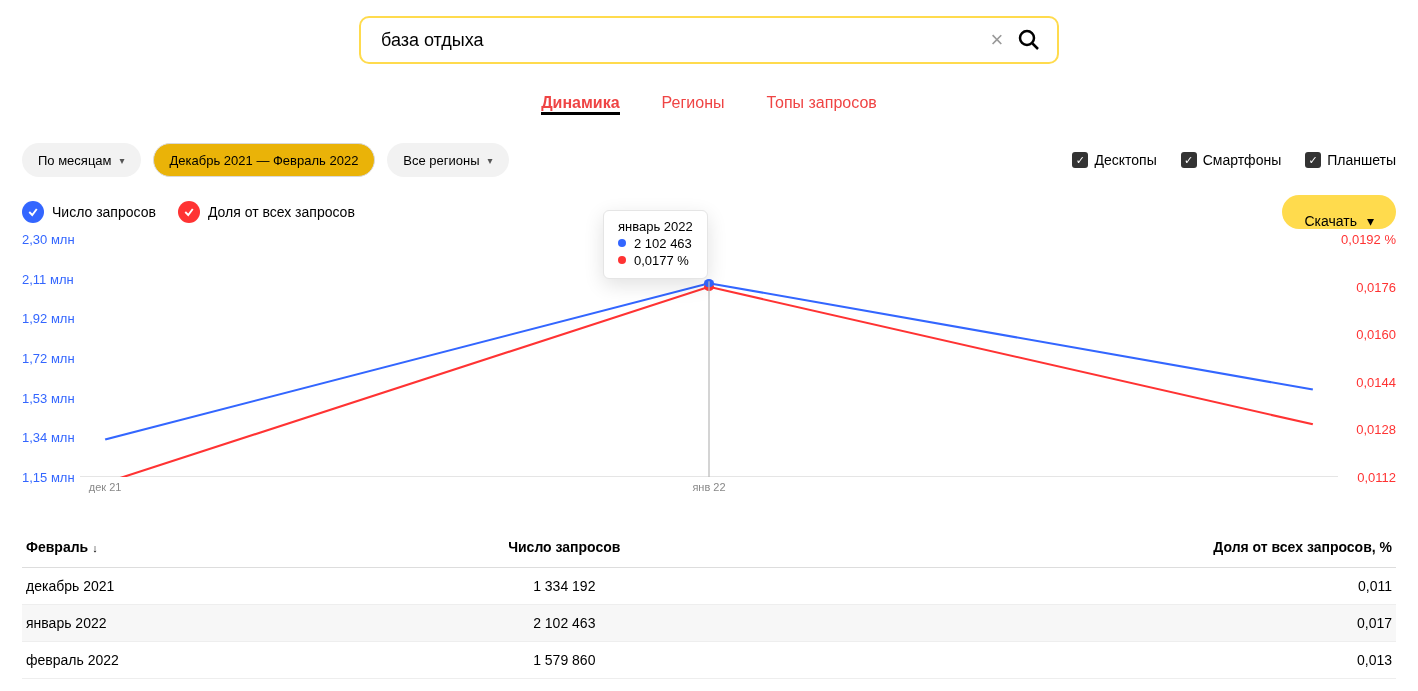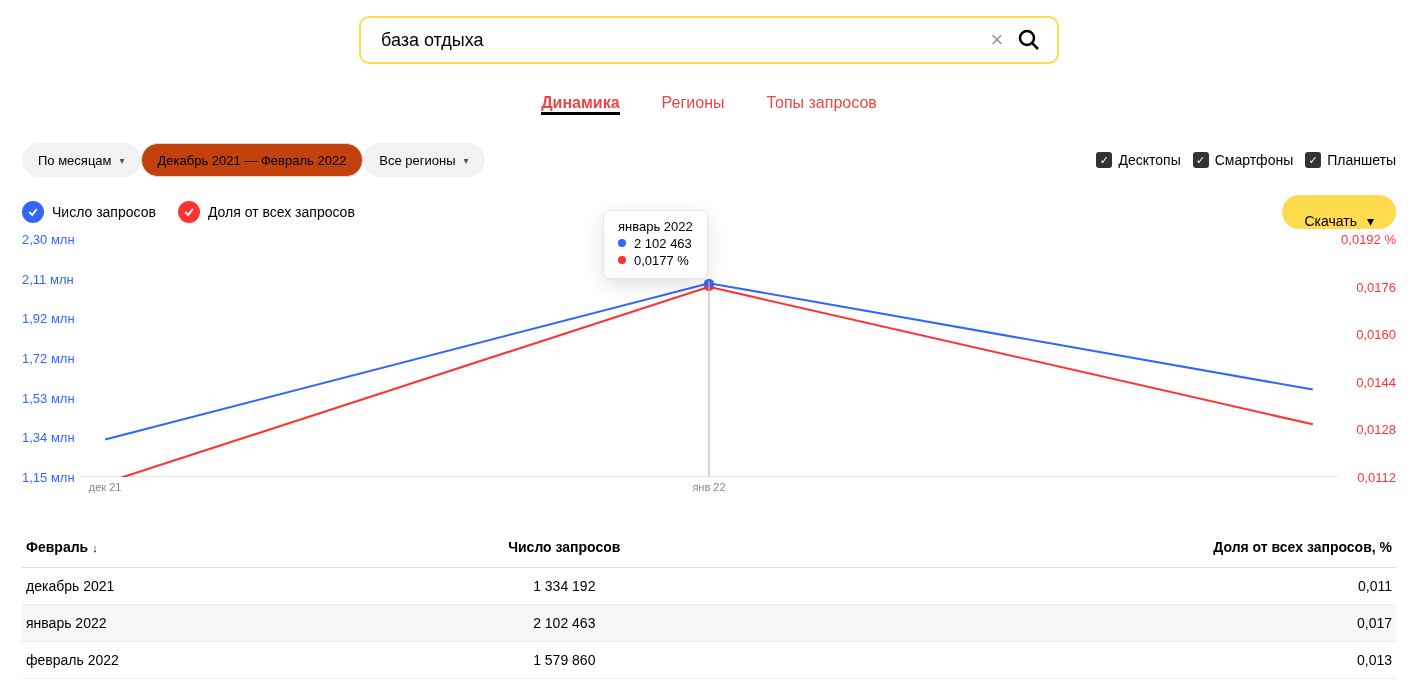--- a/index.html
+++ b/index.html
@@ -22,24 +22,24 @@
   .icon-btn{display:flex;align-items:center;justify-content:center;width:32px;height:32px;cursor:pointer;color:#555}
   .clear-x{font-size:22px;color:#999}
   .mag{width:24px;height:24px;stroke:#000;stroke-width:2.5;fill:none}
 
   
   .tabs{display:flex;justify-content:center;gap:42px;margin-bottom:28px}
   .tab{font-size:16px;color:#ef4444;font-weight:400;cursor:pointer;}
   .tab.active{font-weight:700;border-bottom:3px solid #000}
 
   
-  .filters{display:flex;align-items:center;padding:0 22px 18px;}
+  .filters{display:flex;align-items:center;padding:0 22px 18px;gap:12px}
   .pill{height:34px;border-radius:24px;display:inline-flex;align-items:center;padding:0 16px;font-size:13px;cursor:pointer;white-space:nowrap}
   .pill.grey{background:#f2f2f2;border:0}
-  .pill.out{background:#c2410c;border:1px solid #d9d9d9}
+  .pill.out{background:#eab308;border:1px solid #d9d9d9}
   .chev{margin-left:8px;font-size:10px;color:#555}
   .filters-spacer{flex:1}
   .device{display:inline-flex;align-items:center;gap:6px;margin-left:12px;font-size:14px;cursor:pointer}
   .chk{width:16px;height:16px;border-radius:3px;background:#333;display:inline-flex;align-items:center;justify-content:center;color:#fff;font-size:11px;line-height:1}
 
   
   .legend-row{display:flex;align-items:center;padding:0 22px 10px;gap:22px}
   .leg{display:inline-flex;align-items:center;gap:8px;font-size:14px;cursor:pointer}
   .dot{width:22px;height:22px;border-radius:50%;display:inline-flex;align-items:center;justify-content:center}
   .dot svg{width:12px;height:12px;stroke:#fff;stroke-width:2.5;fill:none}

